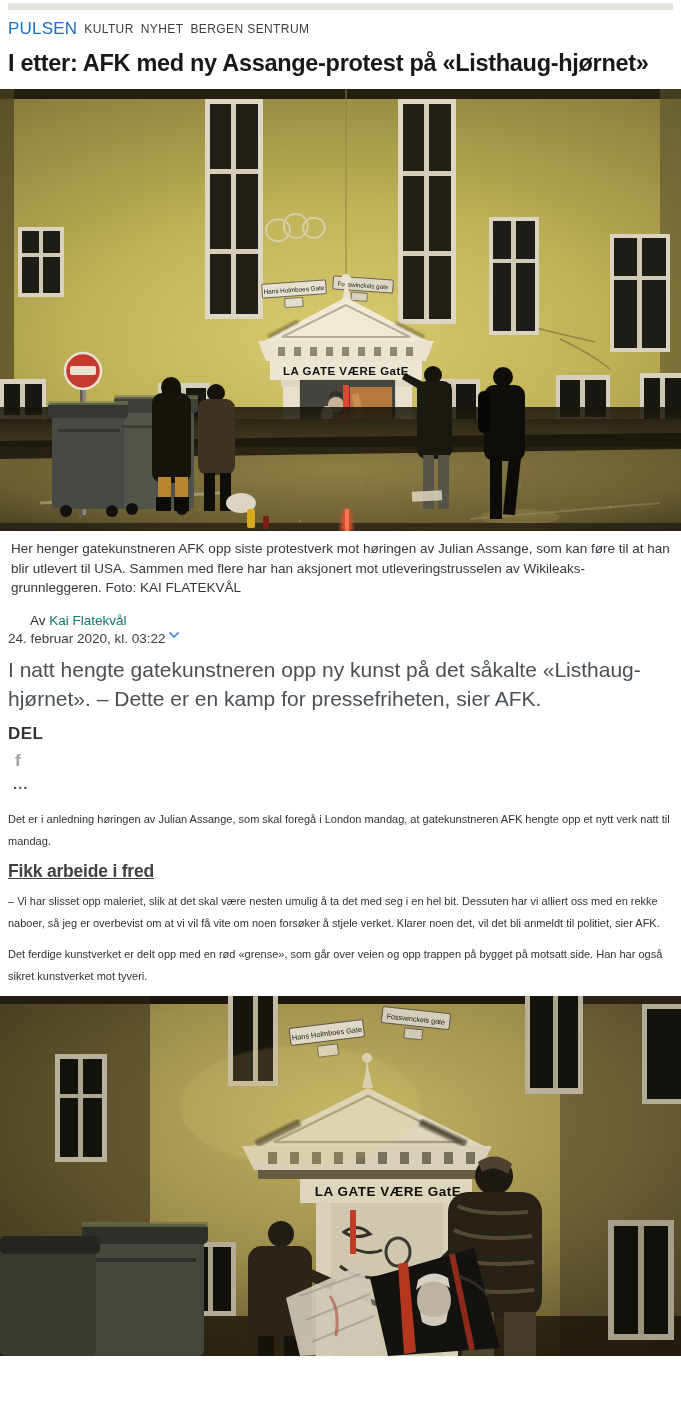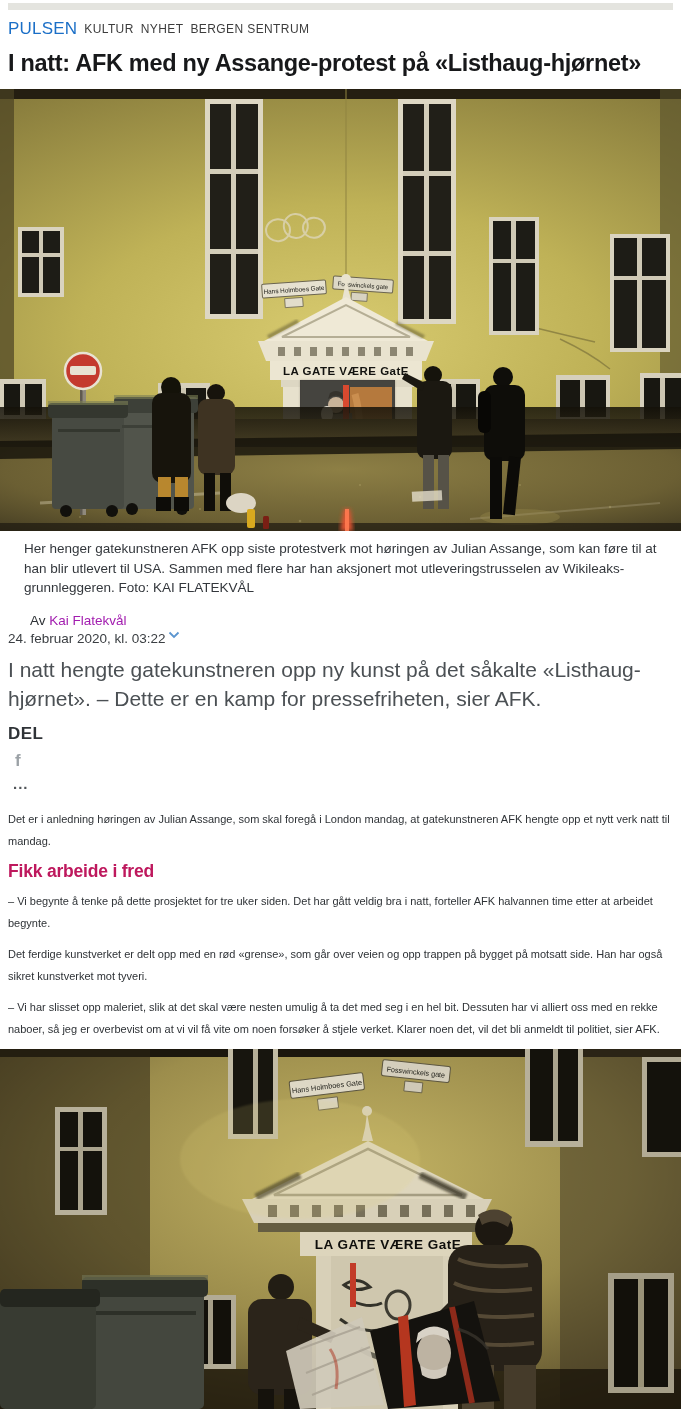--- a/index.html
+++ b/index.html
@@ -16,59 +16,59 @@
   .nav-item { font-size: 12px; color: #3d3d3d; letter-spacing: .4px; cursor: pointer; text-transform: uppercase; }
 
   h1.headline {
     margin: 11px 8px 0; font-size: 23.5px; line-height: 1.15;
     font-weight: 800; color: #17181a; letter-spacing: -.3px;
   }
 
   figure.photo { margin: 12px 0 0; line-height: 0; }
   figure.photo svg { display: block; }
   figcaption {
-    line-height: 1.45; padding: 8px 24px 0;
+    line-height: 1.45; padding: 8px 11px 0;
     font-size: 13.5px; color: #33373c;
   }
 
   .byline { margin: 15px 8px 0 30px; font-size: 13.5px; color: #2f3337; }
-  .byline .author-link { color: #a21caf; text-decoration: none; cursor: pointer; }
+  .byline .author-link { color: #0f766e; text-decoration: none; cursor: pointer; }
   .pubdate { margin: 3px 8px 0; font-size: 13.5px; color: #3a3e42; display: flex; align-items: flex-start; gap: 2px; }
   .chev { display: inline-block; width: 12px; height: 8px; cursor: pointer; }
 
   .lead {
     margin: 9px 8px 0; font-size: 21px; line-height: 1.4;
     font-weight: 300; color: #4b5054;
   }
 
   .share { margin: 11px 8px 0; }
   .share-label { font-size: 17px; font-weight: 700; letter-spacing: .4px; color: #2f3337; }
   .fb-btn { margin: 7px 0 0 7px; font-size: 17px; font-weight: 700; color: #9ba1a6; cursor: pointer; width: 20px; }
   .more-btn { margin: 4px 0 0 5px; font-size: 15px; font-weight: 700; letter-spacing: 1px; color: #515559; cursor: pointer; width: 24px; }
 
   .article-body { margin-top: 16px; }
   .article-body p { margin: 0 8px 9px; font-size: 11px; line-height: 22px; color: #2e3236; }
-  .article-body h2 { margin: 8px 8px 8px; font-size: 17.5px; font-weight: 800; color: #be185d; letter-spacing: -.2px; }
+  .article-body h2 { margin: 8px 8px 8px; font-size: 17.5px; font-weight: 800; color: #404040; letter-spacing: -.2px; text-decoration: underline; }
 
   figure.photo2 { margin-top: 6px; }
   .sign-text { font-family: "Liberation Sans", sans-serif; }
 </style>
 </head>
 <body>
 
 <div class="top-strip"></div>
 
 <nav class="nav">
   <a class="brand">PULSEN</a>
   <span class="nav-item">KULTUR</span>
   <span class="nav-item">NYHET</span>
   <span class="nav-item">BERGEN SENTRUM</span>
 </nav>
 
-<h1 class="headline">I natt: AFK med ny Assange-protest på «Listhaug-hjørnet»</h1>
+<h1 class="headline">I etter: AFK med ny Assange-protest på «Listhaug-hjørnet»</h1>
 
 <figure class="photo">
   <svg width="681" height="442" viewBox="0 0 681 442" xmlns="http://www.w3.org/2000/svg">
     <defs>
       <radialGradient id="facadeGlow" cx="0.5" cy="0.72" r="0.85">
         <stop offset="0" stop-color="#d8cb70"></stop>
         <stop offset="0.45" stop-color="#bfb257"></stop>
         <stop offset="1" stop-color="#877b3c"></stop>
       </radialGradient>
       <radialGradient id="streetGlow" cx="0.5" cy="0.45" r="0.9">
@@ -322,23 +322,22 @@
 
 <div class="share">
   <div class="share-label">DEL</div>
   <div class="fb-btn">f</div>
   <div class="more-btn">...</div>
 </div>
 
 <section class="article-body">
   <p>Det er i anledning høringen av Julian Assange, som skal foregå i London mandag, at gatekunstneren AFK hengte opp et nytt verk natt til mandag.</p>
   <h2>Fikk arbeide i fred</h2>
-  <p>– Vi begynte å tenke på dette prosjektet for tre uker siden. Det har gått veldig bra i natt, forteller AFK halvannen time etter at arbeidet begynte.</p>
+  <p>– Vi har slisset opp maleriet, slik at det skal være nesten umulig å ta det med seg i en hel bit. Dessuten har vi alliert oss med en rekke naboer, så jeg er overbevist om at vi vil få vite om noen forsøker å stjele verket. Klarer noen det, vil det bli anmeldt til politiet, sier AFK.</p>
   <p>Det ferdige kunstverket er delt opp med en rød «grense», som går over veien og opp trappen på bygget på motsatt side. Han har også sikret kunstverket mot tyveri.</p>
-  <p>– Vi har slisset opp maleriet, slik at det skal være nesten umulig å ta det med seg i en hel bit. Dessuten har vi alliert oss med en rekke naboer, så jeg er overbevist om at vi vil få vite om noen forsøker å stjele verket. Klarer noen det, vil det bli anmeldt til politiet, sier AFK.</p>
 </section>
 
 <figure class="photo photo2">
   <svg width="681" height="360" viewBox="0 0 681 360" xmlns="http://www.w3.org/2000/svg">
     <defs>
       <radialGradient id="facade2" cx="0.52" cy="0.35" r="0.8">
         <stop offset="0" stop-color="#c4b464"></stop>
         <stop offset="0.5" stop-color="#9c8d4c"></stop>
         <stop offset="1" stop-color="#4a3f24"></stop>
       </radialGradient>

